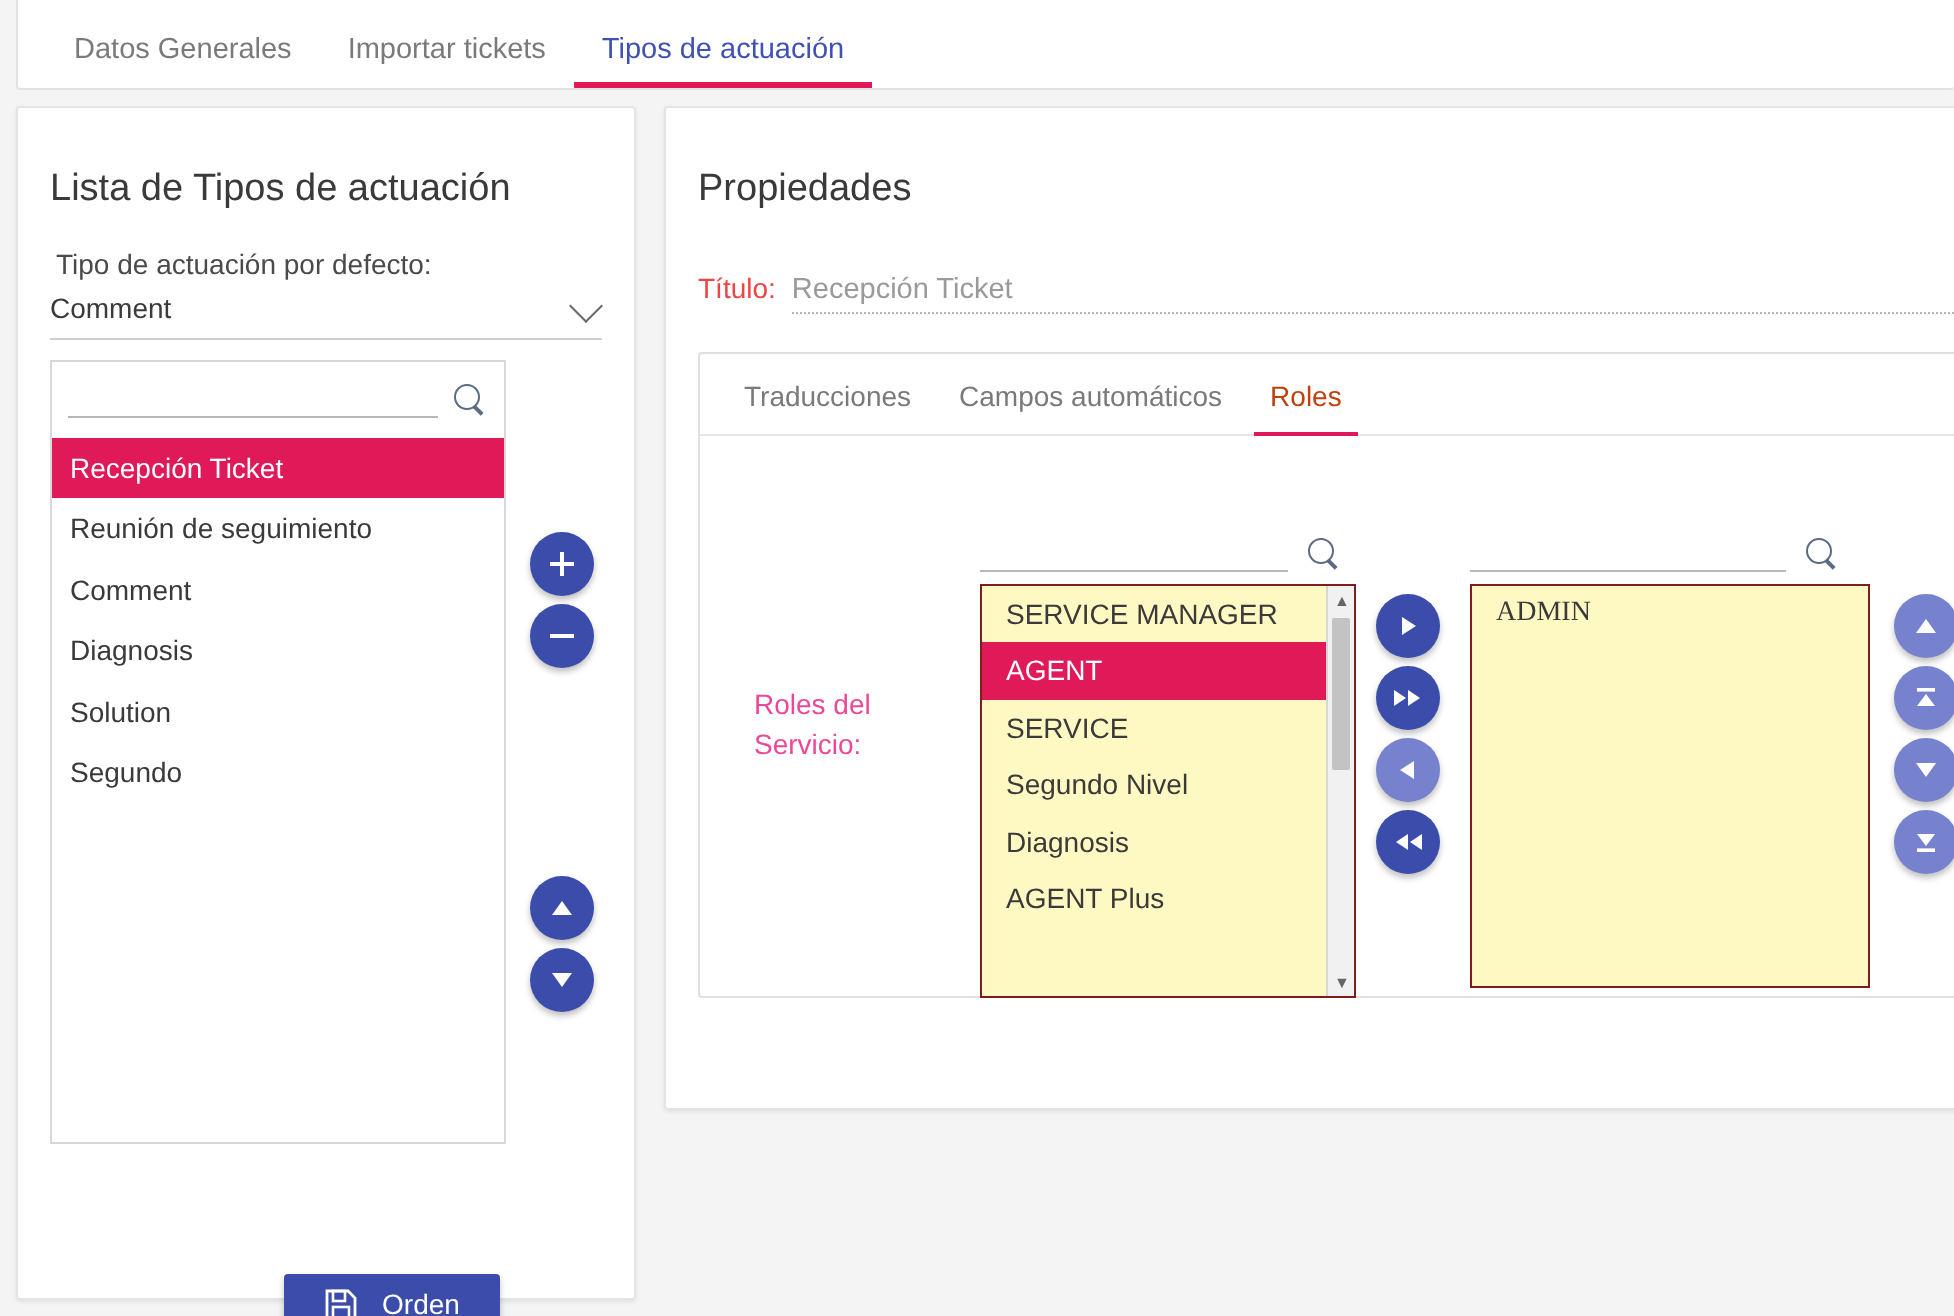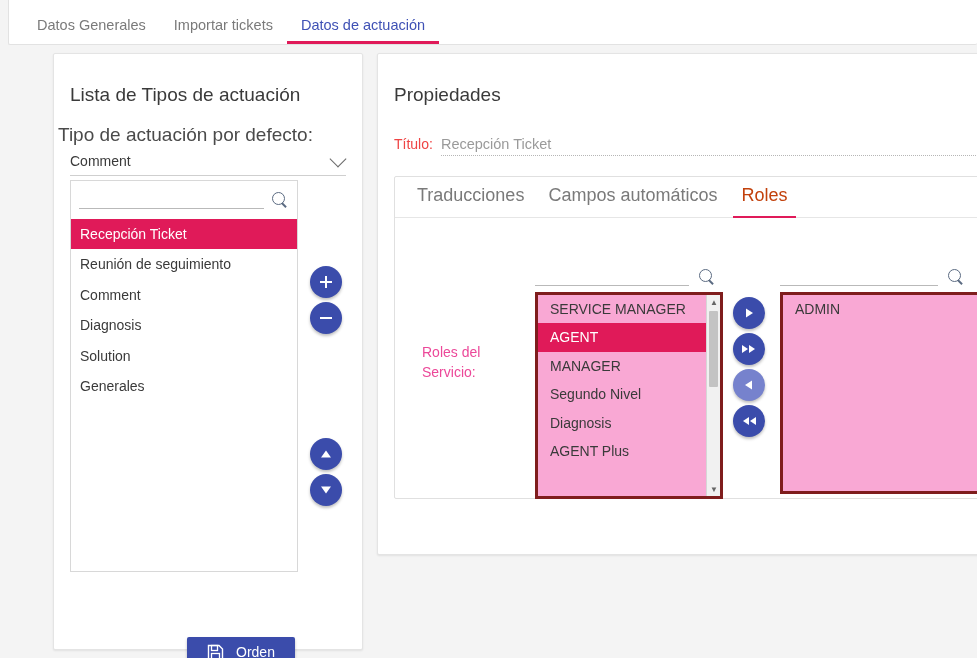--- a/index.html
+++ b/index.html
@@ -42,38 +42,37 @@
     background: #e01a59;
   }
 
   
   .card {
     position: absolute;
     background: #ffffff;
     border: 1px solid #e4e4e4;
     border-radius: 2px;
     box-shadow: 0 1px 2px rgba(0,0,0,0.08);
-    margin-left: 45px;
   }
   #left-card  { left: 8px;   top: 53px; width: 310px; height: 597px; }
   #right-card { left: 332px; top: 53px; width: 700px; height: 502px; }
 
   .card-title {
     font-size: 19px;
     color: #3a3a3a;
     font-weight: normal;
     margin: 0;
     padding: 30px 0 0 16px;
   }
 
   
   .field-label {
-    font-size: 19px;
+    font-size: 14px;
     color: #4a4a4a;
-    padding: 18px 0 0 4px;
+    padding: 18px 0 0 19px;
   }
   .select-wrap {
     position: relative;
     margin: 6px 16px 0 16px;
     border-bottom: 1px solid #cfcfcf;
     padding-bottom: 5px;
   }
   .select-value { font-size: 14px; color: #3a3a3a; }
   .chev {
     position: absolute; right: 2px; top: 1px;
@@ -189,21 +188,21 @@
   .inner-tabs {
     display: flex;
     align-items: flex-end;
     height: 41px;
     border-bottom: 1px solid #e6e6e6;
     padding-left: 10px;
   }
   .itab {
     position: relative;
     padding: 0 12px 11px 12px;
-    font-size: 18px;
+    font-size: 14px;
     color: #7a7a7a;
     cursor: pointer;
     white-space: nowrap;
   }
   .itab.active { color: #c2410c; }
   .itab.active::after {
     content: "";
     position: absolute; left: 4px; right: 4px; bottom: -1px;
     height: 2.5px;
     background: #e01a59;
@@ -227,26 +226,26 @@
     height: 16px;
     border-bottom: 1px solid #b9b9b9;
     margin-right: 10px;
   }
   #ds-left  { left: 140px; top: 92px; }
   #ds-right { left: 385px; top: 92px; }
   #ds-right .line { width: 158px; }
 
   .sbox {
     position: absolute;
-    border: 3px solid #7f1d1d;
-    background: #f9a8d4;
+    border: 1px solid #7f1d1d;
+    background: #fef9c3;
     overflow: hidden;
   }
   #sbox-left  { left: 140px; top: 115px; width: 188px; height: 207px; }
-  #sbox-right { left: 385px; top: 115px; width: 200px; height: 202px; }
+  #sbox-right { left: 385px; top: 115px; width: 200px; height: 202px; font-family: Liberation Serif, serif; }
   .sbox .opt { padding: 5px 12px; font-size: 14px; }
   .sbox-list { width: 100%; }
   #sbox-left .sbox-list { width: calc(100% - 14px); }
 
   .vscroll {
     position: absolute;
     right: 0; top: 0; bottom: 0;
     width: 14px;
     background: #f1f1f1;
     border-left: 1px solid #d6d6d6;
@@ -271,21 +270,21 @@
   .side-btns { position: absolute; left: 597px; top: 120px; }
   .side-btns .rbtn { left: 0; }
 </style>
 </head>
 <body>
 
 <div class="topbar">
   <div class="topbar-inner">
     <div class="top-tab">Datos Generales</div>
     <div class="top-tab">Importar tickets</div>
-    <div class="top-tab active">Datos de actuación</div>
+    <div class="top-tab active">Tipos de actuación</div>
   </div>
 </div>
 
 <div class="card" id="left-card">
 
   <h1 class="card-title">Lista de Tipos de actuación</h1>
 
   <div class="field-label">Tipo de actuación por defecto:</div>
 
   <div class="select-wrap">
@@ -296,21 +295,21 @@
   <div class="listbox">
     <div class="list-search">
       <div class="line"></div>
       <span class="mag"></span>
     </div>
     <div class="opt sel">Recepción Ticket</div>
     <div class="opt">Reunión de seguimiento</div>
     <div class="opt">Comment</div>
     <div class="opt">Diagnosis</div>
     <div class="opt">Solution</div>
-    <div class="opt">Generales</div>
+    <div class="opt">Segundo</div>
   </div>
 
   <div class="rbtn" style="left:256px; top:212px;">
     <svg width="14" height="14" viewBox="0 0 14 14">
       <rect x="6" y="1" width="2" height="12" fill="#ffffff"></rect>
       <rect x="1" y="6" width="12" height="2" fill="#ffffff"></rect>
     </svg>
   </div>
   <div class="rbtn" style="left:256px; top:248px;">
     <svg width="14" height="14" viewBox="0 0 14 14">
@@ -363,21 +362,21 @@
 
     <div class="dual-search" id="ds-right">
       <div class="line"></div>
       <span class="mag"></span>
     </div>
 
     <div class="sbox" id="sbox-left">
       <div class="sbox-list">
         <div class="opt">SERVICE MANAGER</div>
         <div class="opt sel">AGENT</div>
-        <div class="opt">MANAGER</div>
+        <div class="opt">SERVICE</div>
         <div class="opt">Segundo Nivel</div>
         <div class="opt">Diagnosis</div>
         <div class="opt">AGENT Plus</div>
       </div>
       <div class="vscroll">
         <div class="arrow up">▲</div>
         <div class="thumb"></div>
         <div class="arrow dn">▼</div>
       </div>
     </div>

